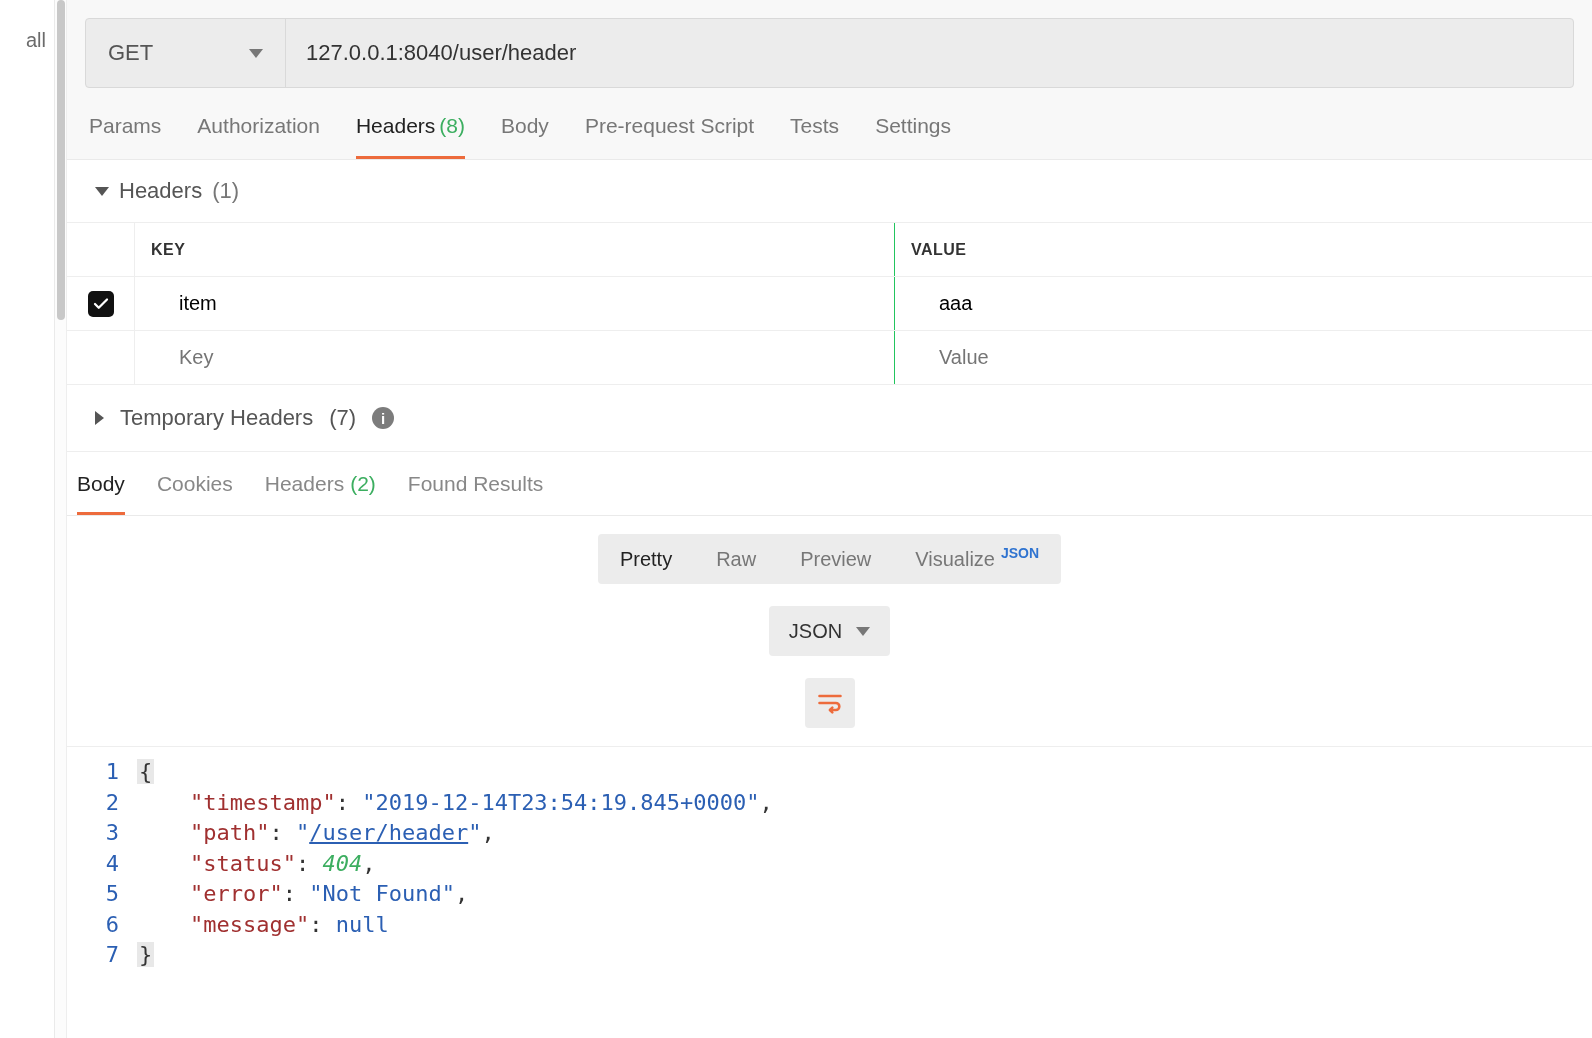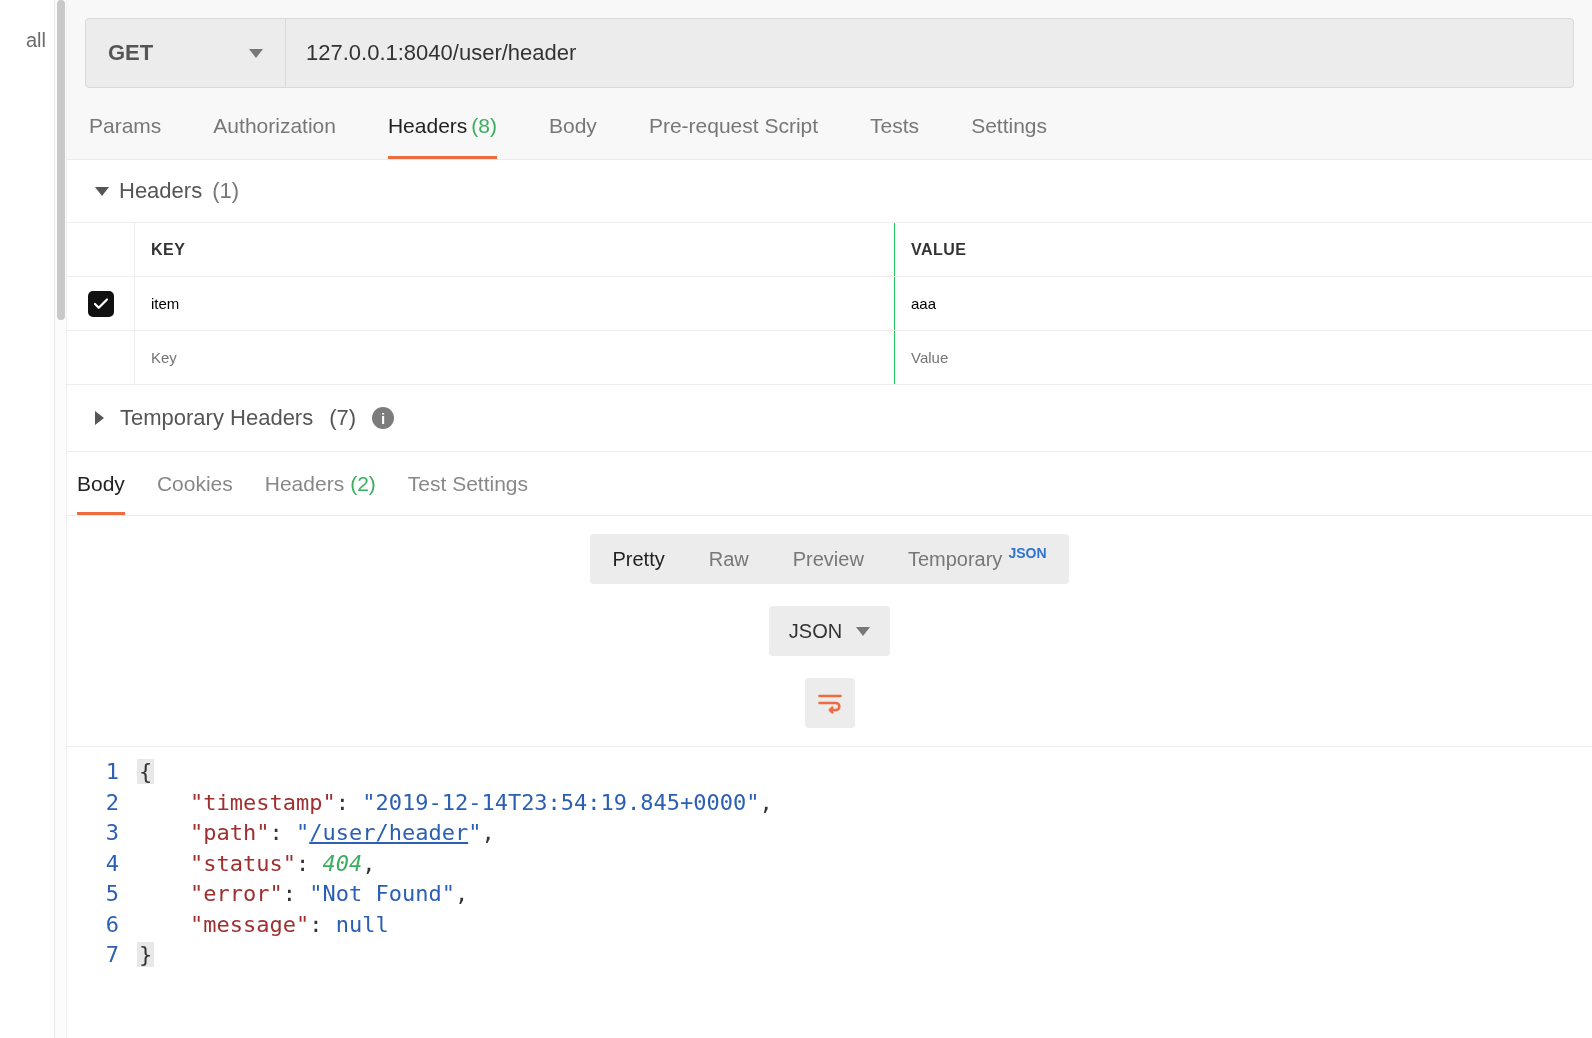--- a/index.html
+++ b/index.html
@@ -59,41 +59,41 @@
   }
   .method {
     width: 200px;
     display: flex;
     align-items: center;
     justify-content: space-between;
     padding: 0 22px;
     border-right: 1px solid #d9d9d9;
     cursor: pointer;
   }
-  .method span { font-size: 22px; color: #555; font-weight:700; }
+  .method span { font-size: 22px; color: #555; font-weight:400; }
   .caret-down {
     width: 0; height: 0;
     border-left: 7px solid transparent;
     border-right: 7px solid transparent;
     border-top: 9px solid #777;
   }
   .url-input {
     flex: 1;
     border: none;
     background: transparent;
     padding: 0 20px;
     font-size: 22px;
     color: #333;
     outline: none;
   }
 
   
   .req-tabs {
     display: flex;
-    gap: 52px;
+    gap: 36px;
     padding: 26px 22px 0 22px;
     border-bottom: 1px solid #eaeaea;
     background: #f8f8f8;
     text-align: center;
   }
   .req-tab {
     padding-bottom: 18px;
     font-size: 21px;
     color: #777;
     cursor: pointer;
@@ -165,21 +165,21 @@
   }
   .checkbox {
     width: 26px; height: 26px;
     border-radius: 5px;
     background: #111;
     display:flex; align-items:center; justify-content:center;
   }
   .checkbox svg { width:18px; height:18px; }
   .placeholder { color:#9a9a9a; }
   .cell input {
-    border:none; outline:none; font-size:15px; width:100%; background:transparent;
+    border:none; outline:none; font-size:20px; width:100%; background:transparent;margin-left:28px;
   }
 
   
   .temp-row {
     display:flex; align-items:center; gap:16px;
     padding: 20px 28px;
     font-size: 22px; color:#555;
     border-bottom: 1px solid #eee;
   }
   .info-icon {
@@ -332,36 +332,36 @@
     <span class="tri-right"></span>
     <span>Temporary Headers</span>
     <span class="count">(7)</span>
     <span class="info-icon">i</span>
   </div>
 
   <div class="resp-tabs">
     <div class="resp-tab active"><span>Body</span></div>
     <div class="resp-tab"><span>Cookies</span></div>
     <div class="resp-tab"><span>Headers</span><span class="count" style="margin-left:6px;">(2)</span></div>
-    <div class="resp-tab"><span>Test Settings</span></div>
+    <div class="resp-tab"><span>Found Results</span></div>
   </div>
 
   <div class="pretty-bar">
     <div class="seg">
       <div class="opt active">
           <span>Pretty</span>
         </div>
       <div class="opt">
           <span>Raw</span>
         </div>
       <div class="opt">
           <span>Preview</span>
         </div>
       <div class="opt">
-          <span>Temporary</span>
+          <span>Visualize</span>
           <span class="beta">JSON</span>
         </div>
     </div>
     <div class="json-select">
       <span>JSON</span>
       <span class="caret-down"></span>
     </div>
     <div class="wrap-btn">
       <svg width="28" height="28" viewBox="0 0 24 24" fill="none" stroke-width="2.2" stroke-linecap="round" stroke-linejoin="round">
         <line x1="3" y1="6" x2="21" y2="6"></line>

